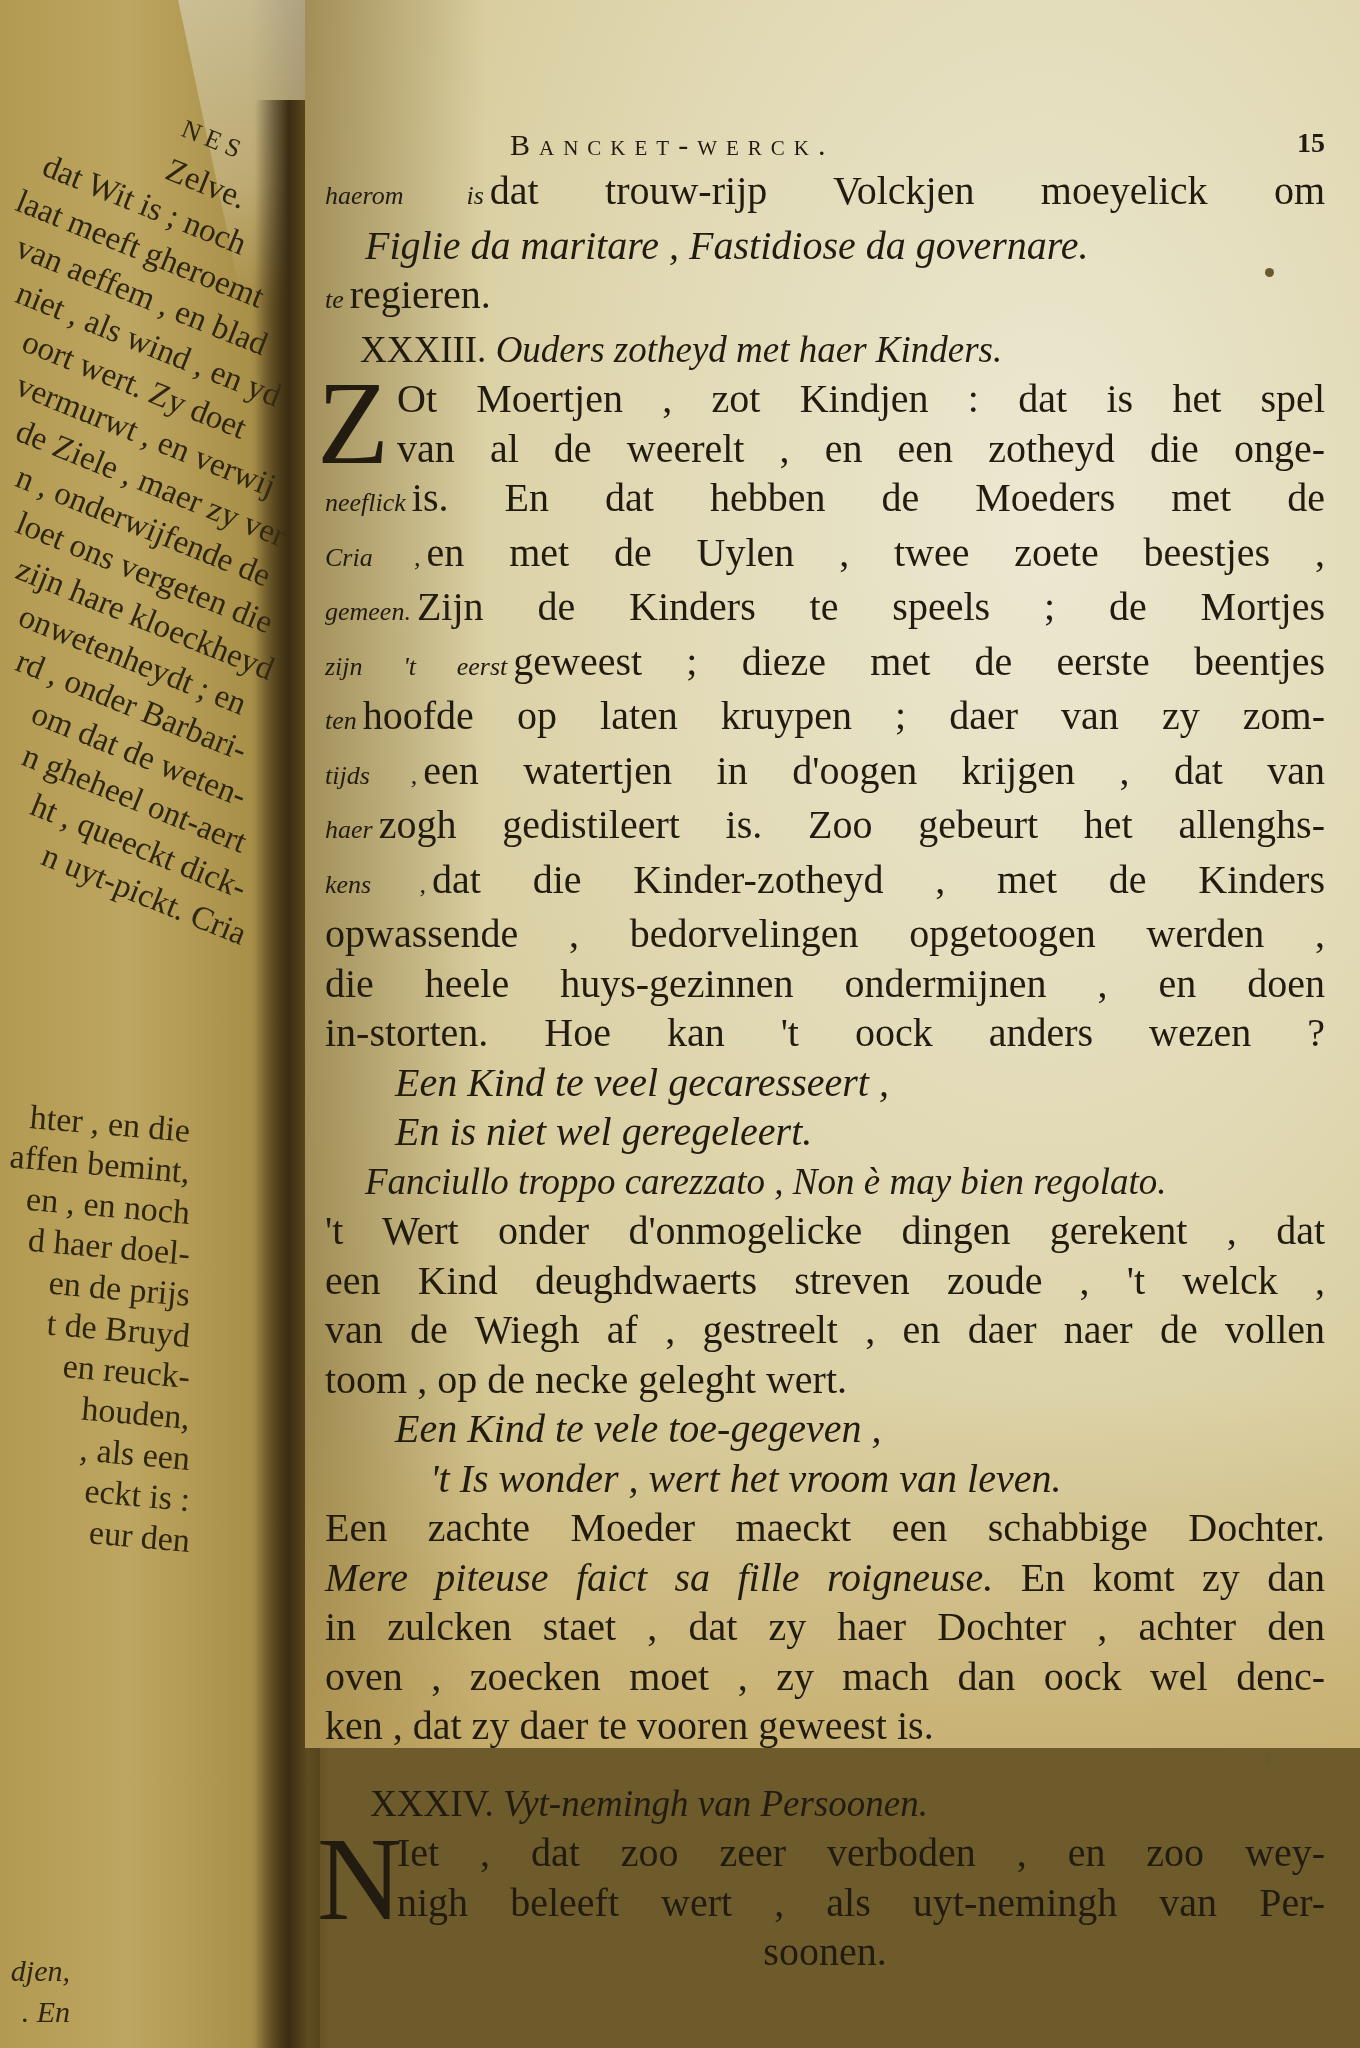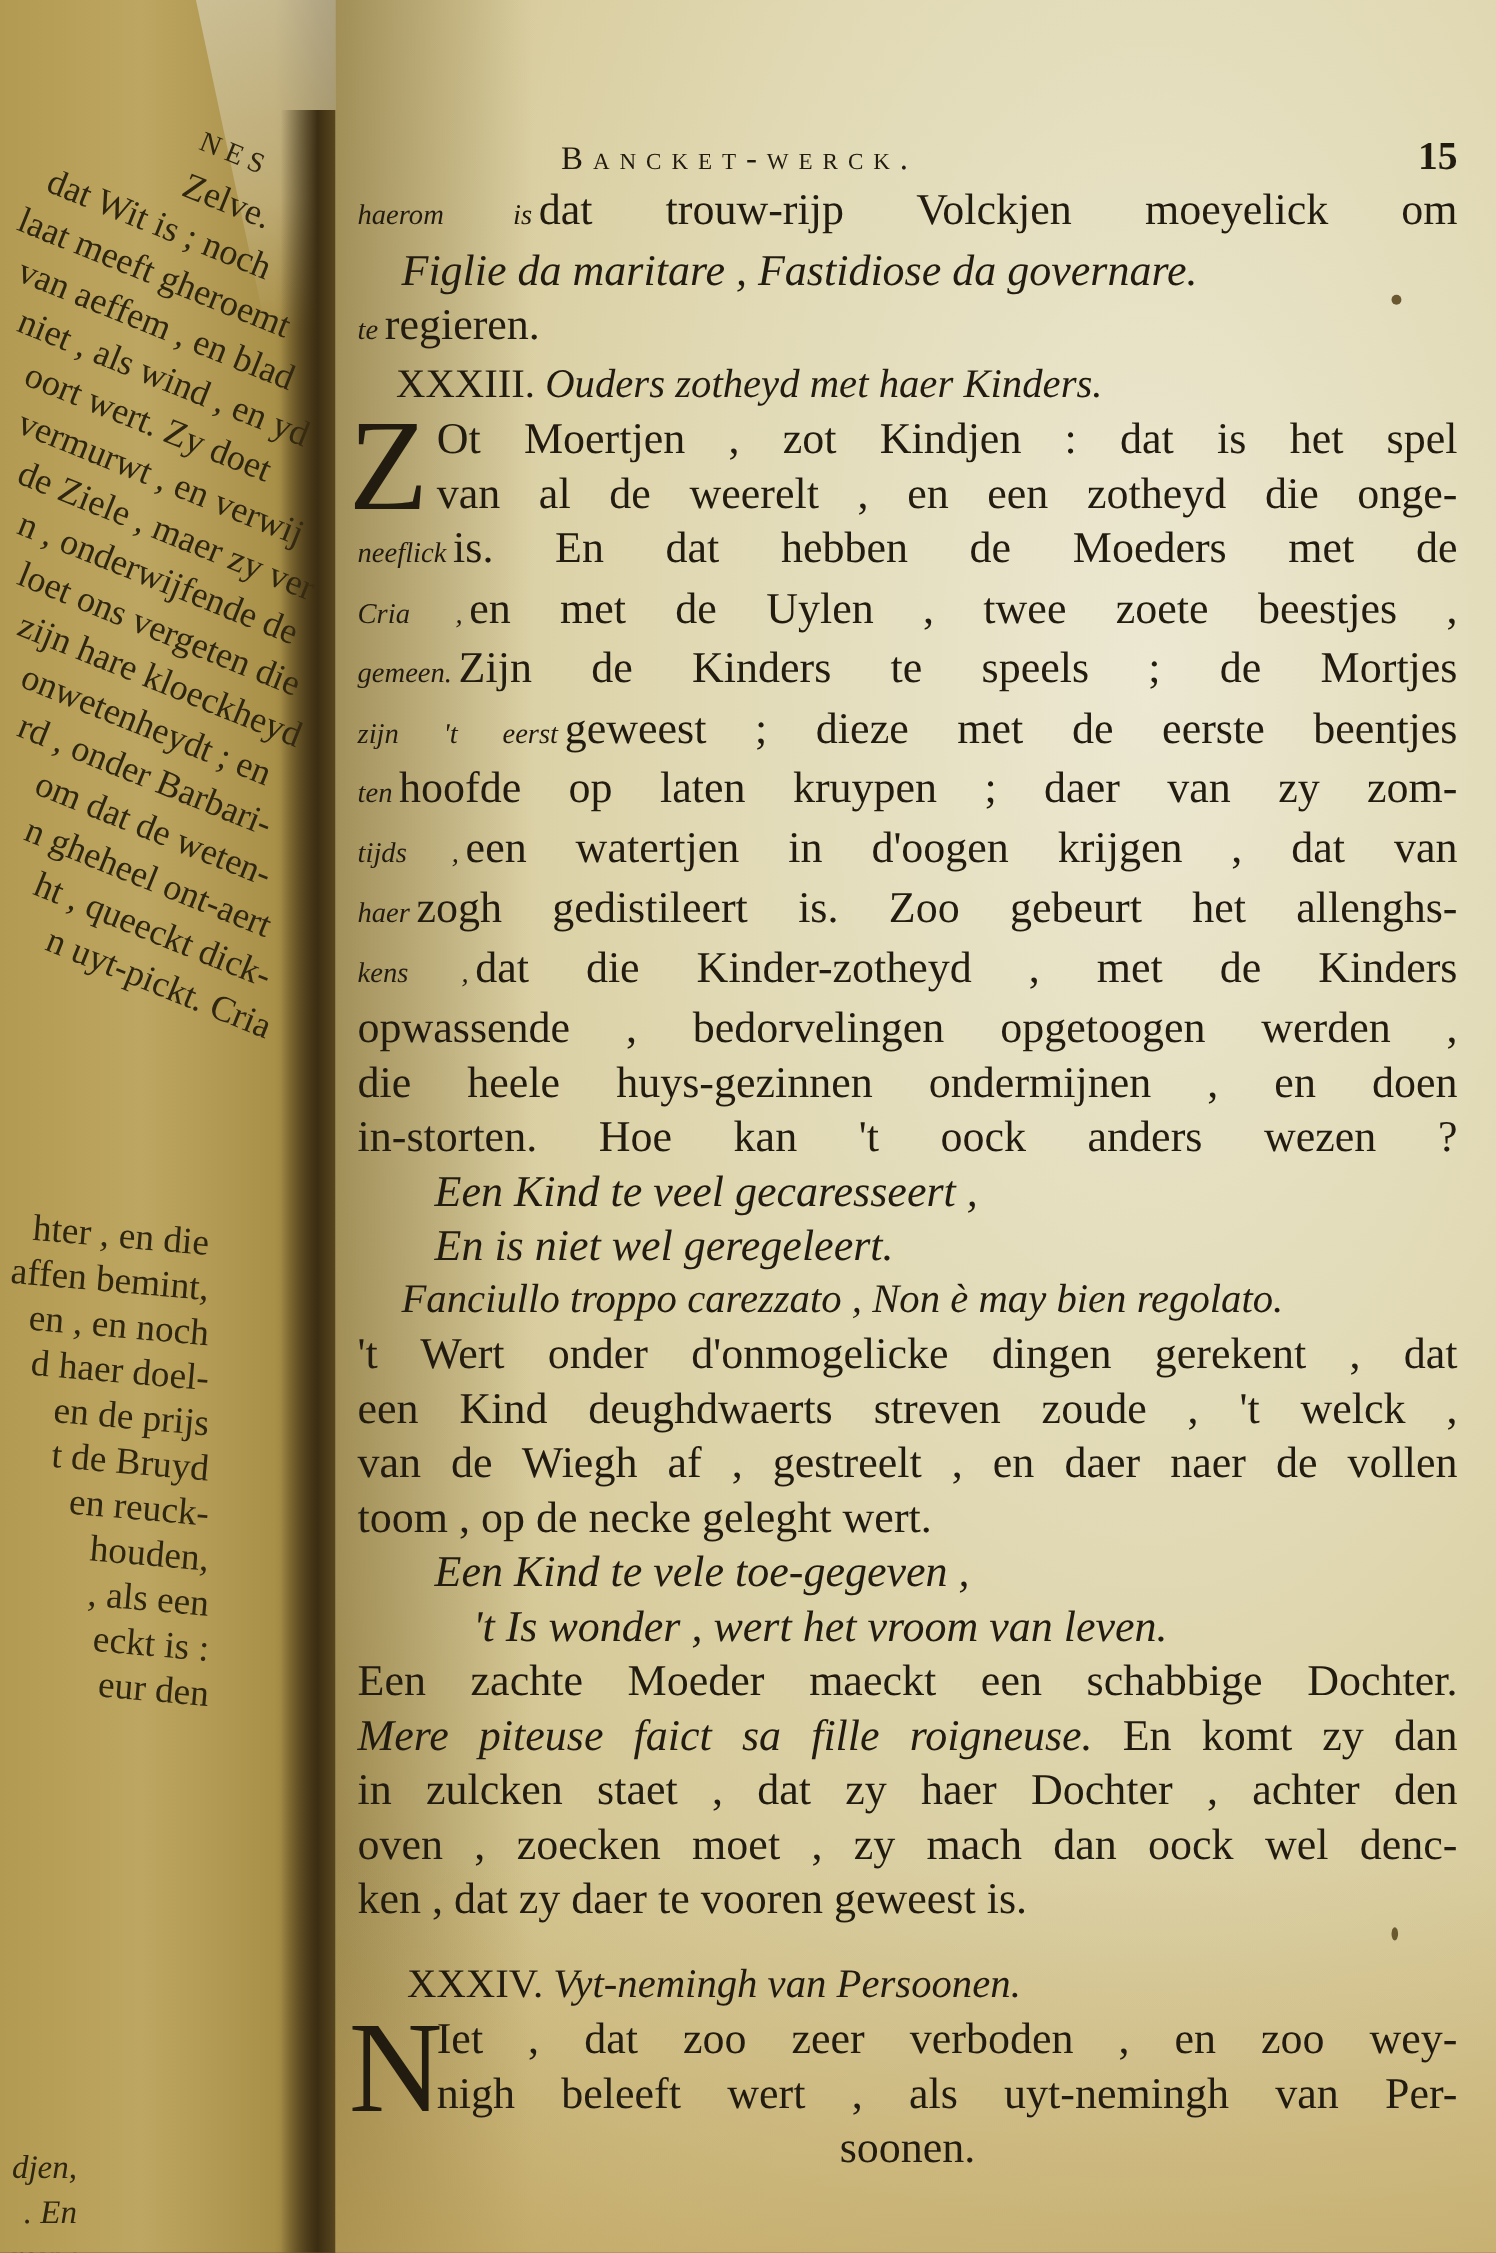--- a/index.html
+++ b/index.html
@@ -34,42 +34,42 @@
   .left-upper .ll { display:block; white-space:nowrap; transform: rotate(22deg); transform-origin: 100% 50%; }
 
   
   .gutter {
     position: absolute; left: 255px; top: 100px; width: 75px; height: 1948px;
     background: linear-gradient(90deg, rgba(60,45,15,0) 0%, #3b2d12 45%, #5d4a20 70%, rgba(150,128,70,0) 100%);
   }
 
   
   .right-page {
-    position: absolute; left: 305px; top: 0; width: 1055px; height: 2048px;
+    position: absolute; left: 305px; top: 0; width: 1055px; height: 1748px;
     background:
       radial-gradient(ellipse at 70% 30%, #ece8d2 0%, #e1d9b4 40%, #d2c38d 80%, #c2ae6f 100%);
   }
   .right-page .shade-left {
     position:absolute; left:0; top:0; width:180px; height:100%;
     background: linear-gradient(90deg, rgba(120,98,40,.55), rgba(120,98,40,0));
   }
   .right-page .shade-bottom {
     position:absolute; left:0; bottom:0; width:100%; height:360px;
     background: linear-gradient(0deg, rgba(190,160,90,.55), rgba(190,160,90,0));
   }
   .text-col {
     position: absolute; left: 20px; top: 120px; width: 1000px; color: #221b0f;
     font-size: 40px; line-height: 49.5px;
   }
   .running-head {
     position: relative; height: 46px; font-size: 30px; letter-spacing: 9px;
     font-variant: small-caps;
   }
   .running-head .title { position: absolute; left: 185px; top: 0; }
-  .running-head .page-no { position: absolute; right: 0; top: -2px; font-size: 36px; letter-spacing: 0; font-weight: bold; }
+  .running-head .page-no { position: absolute; right: 0; top: -2px; font-size: 28px; letter-spacing: 0; font-weight: bold; }
   .line { display: block; white-space: nowrap; }
   .it { font-style: italic; }
   .heading { font-style: italic; font-size: 37px; padding-left: 35px; }
   .heading .num { font-style: normal; }
   .verse { font-style: italic; padding-left: 70px; }
   .verse2 { font-style: italic; padding-left: 105px; }
   .center { padding-left: 40px; }
   .justify { text-align: justify; text-align-last: justify; }
   .margin { font-size: 26px; margin-right: 6px; font-family: Liberation Serif, serif; }
   .dropcap-wrap { position: relative; }

